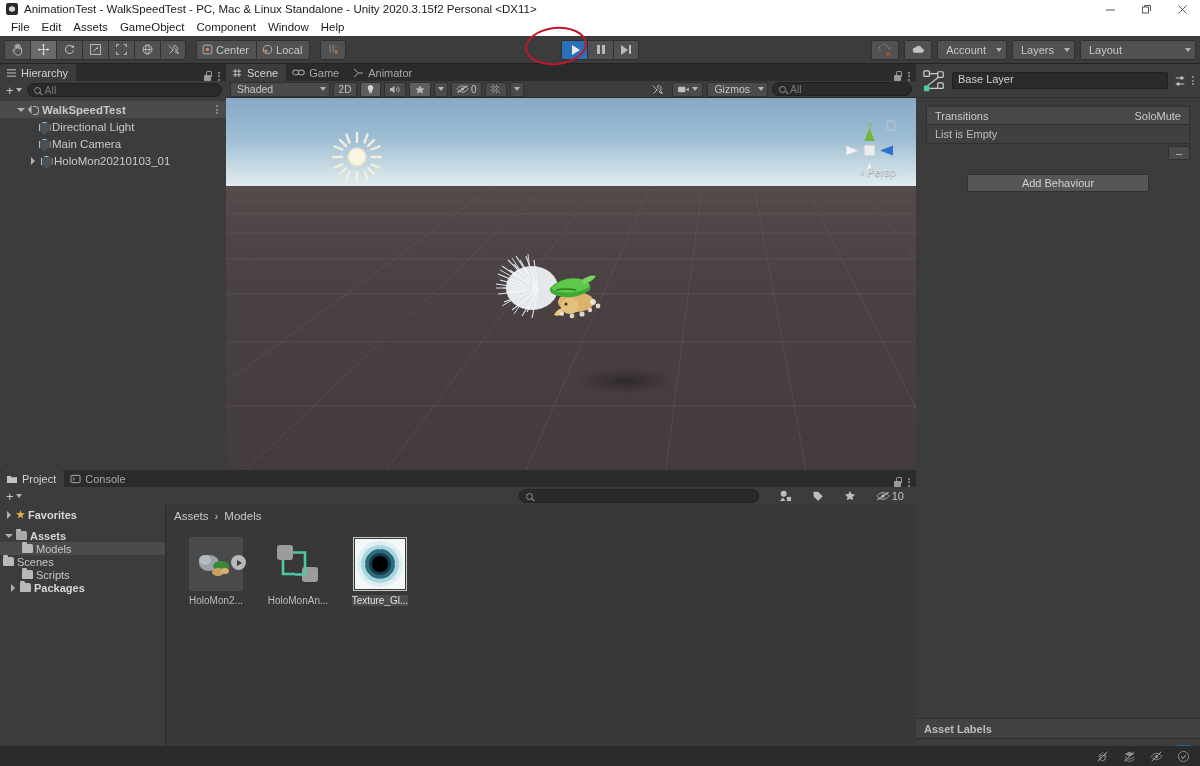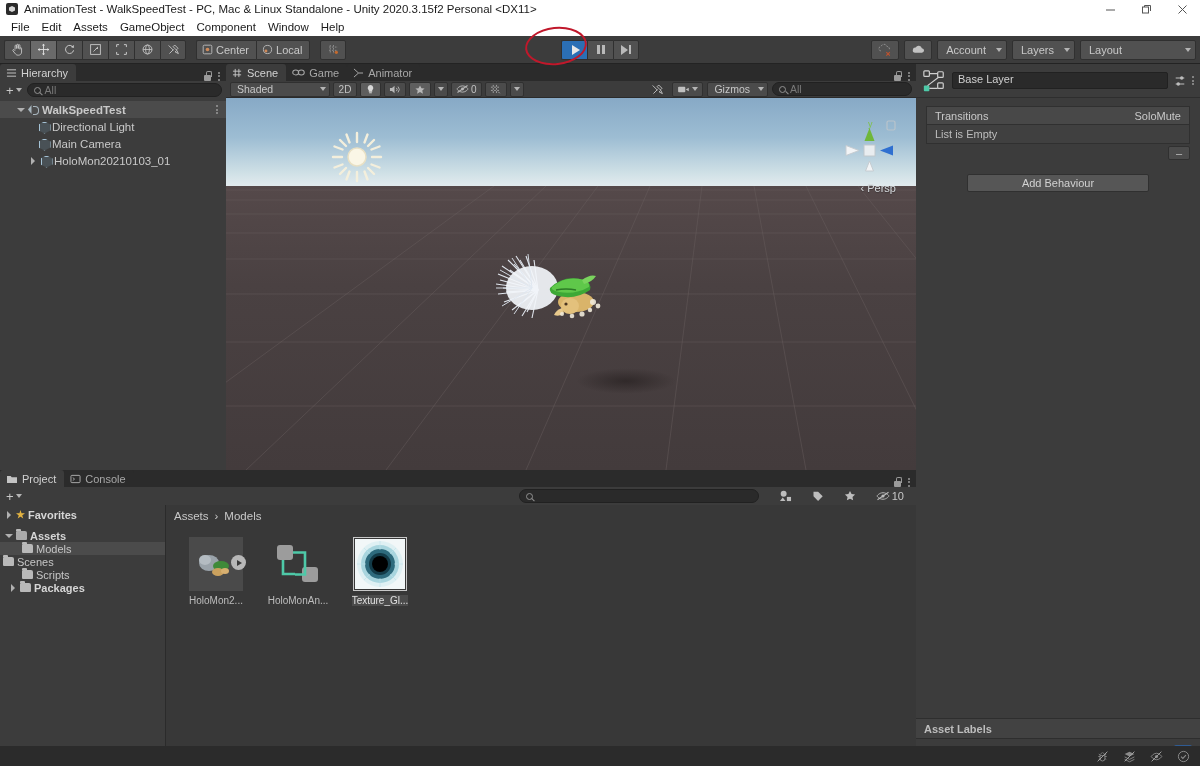--- a/index.html
+++ b/index.html
@@ -177,21 +177,21 @@
   .grid svg { position:absolute; left:0; top:0; }
   .sun { position:absolute; left:104px; top:32px; width:54px; height:54px; }
   .shadow {
     position:absolute; left:350px; top:270px; width:100px; height:26px;
     background:radial-gradient(ellipse at center, rgba(30,24,24,.55), rgba(30,24,24,0) 70%);
     border-radius:50%;
   }
   .creature { position:absolute; left:268px; top:146px; width:130px; height:80px; }
   .gizmo3d { position:absolute; right:18px; top:20px; width:56px; height:60px; }
   .persplabel {
-    position:absolute; right:20px; top:84px; font-size:11px; color:#d8dde0;
+    position:absolute; right:20px; top:68px; font-size:11px; color:#d8dde0;
     text-shadow:0 1px 1px rgba(0,0,0,.35);
   }
 
   
   #inspector { left:916px; top:0; width:284px; height:702px; background:#3c3c3c; }
   .insp-head {
     height:34px; background:#3c3c3c; display:flex; align-items:center;
     padding:0 6px; gap:6px; border-bottom:1px solid #2e2e2e;
   }
   .namefield {

